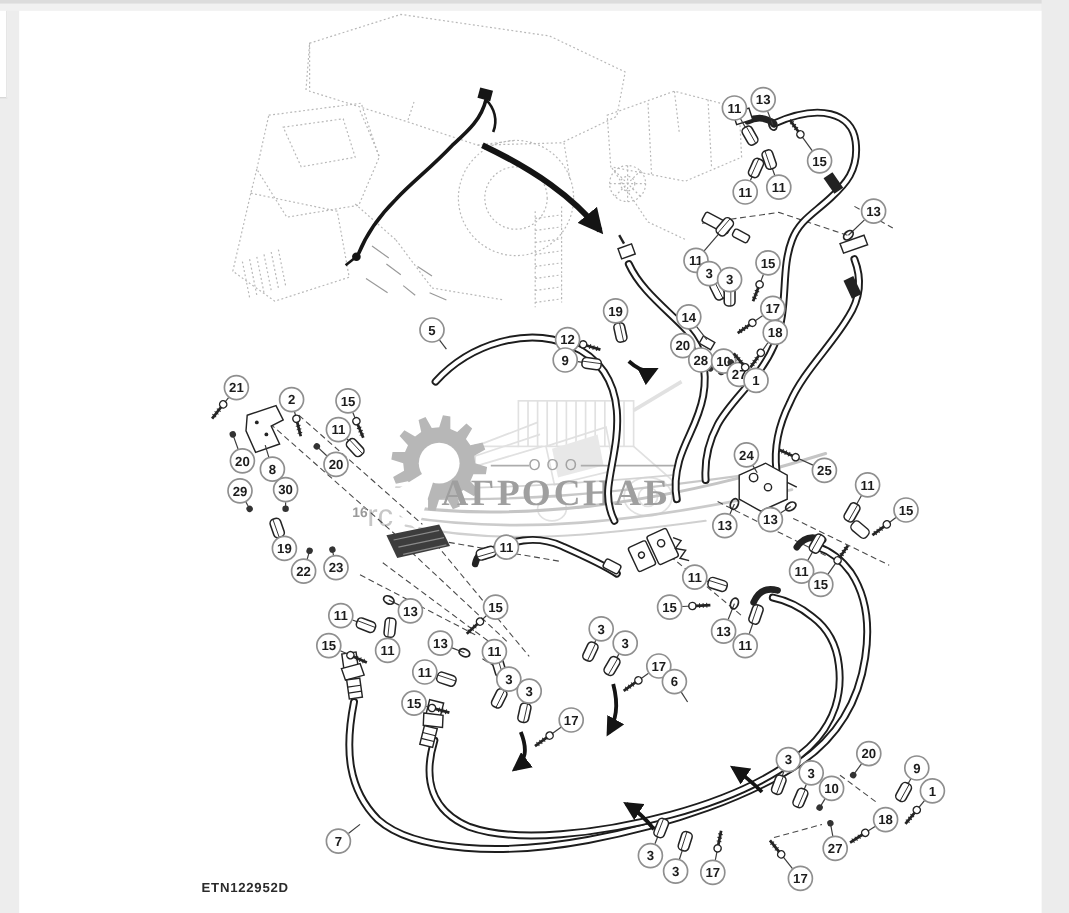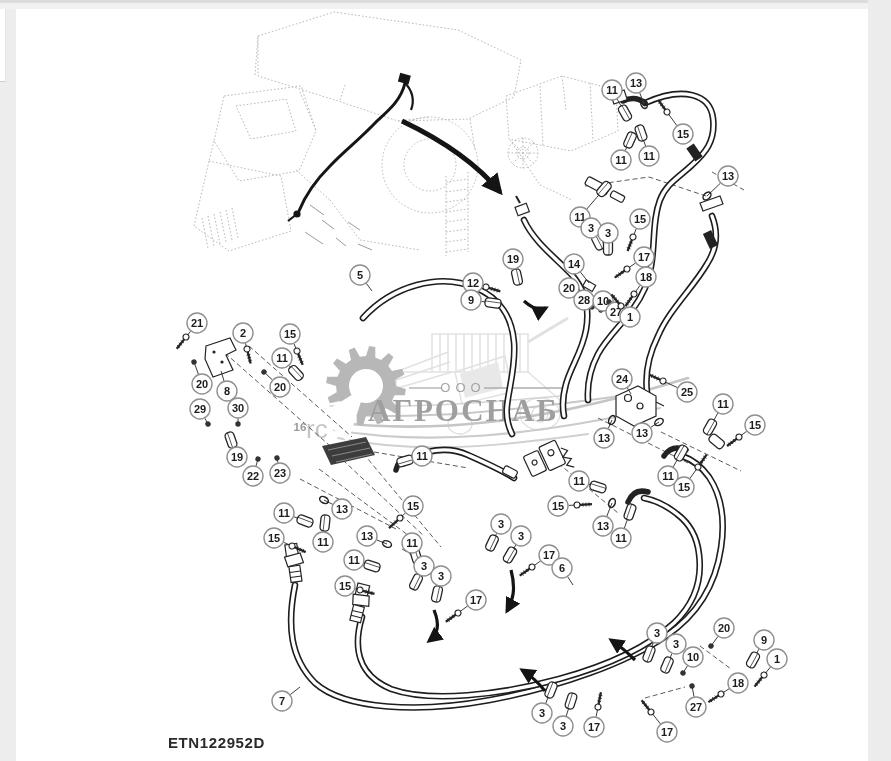--- a/index.html
+++ b/index.html
@@ -6,21 +6,21 @@
   .screen{position:relative;width:891px;height:761px;background:#ededed;overflow:hidden;
           font-family:"Liberation Sans",sans-serif;}
   .topbar{position:absolute;left:0;top:0;width:891px;height:9px;background:#f1f1f1;
           border-top:3px solid #dcdcdc;box-sizing:border-box;}
   .left-gutter{position:absolute;left:0;top:9px;width:16px;height:752px;background:#ededed;}
   .left-fragment{position:absolute;left:0;top:9px;width:6px;height:73px;background:#ffffff;
                  border-bottom:1px solid #cfcfcf;border-right:1px solid #e6e6e6;box-sizing:border-box;}
   .right-gutter{position:absolute;left:868px;top:0;width:23px;height:761px;background:#ececec;}
   .canvas{position:absolute;left:16px;top:9px;width:852px;height:752px;background:#ffffff;}
   svg.overlay{position:absolute;left:0;top:0;width:891px;height:761px;}
-  .drawing-code{position:absolute;left:168px;top:734px;font-size:15px;font-weight:bold;
+  .drawing-code{position:absolute;left:168px;top:734px;font-size:11px;font-weight:bold;
                 letter-spacing:.6px;color:#2b2b2b;}
   
   .sk{stroke:#b1b1b1;stroke-width:1;fill:none;stroke-dasharray:1.6 2;}
   .skd{stroke:#8f8f8f;stroke-width:1;fill:none;}
   .hose{stroke:#1d1d1d;stroke-width:6.6;fill:none;stroke-linecap:round;}
   .hose-core{stroke:#ffffff;stroke-width:3.4;fill:none;stroke-linecap:round;}
   .stub{stroke:#222;stroke-width:5.5;fill:none;stroke-linecap:round;}
   .dash{stroke:#4a4a4a;stroke-width:.9;fill:none;stroke-dasharray:5 3;}
   .part{stroke:#242424;stroke-width:1.2;fill:#ffffff;}
   .wmln{fill:none;stroke-linecap:round;}

